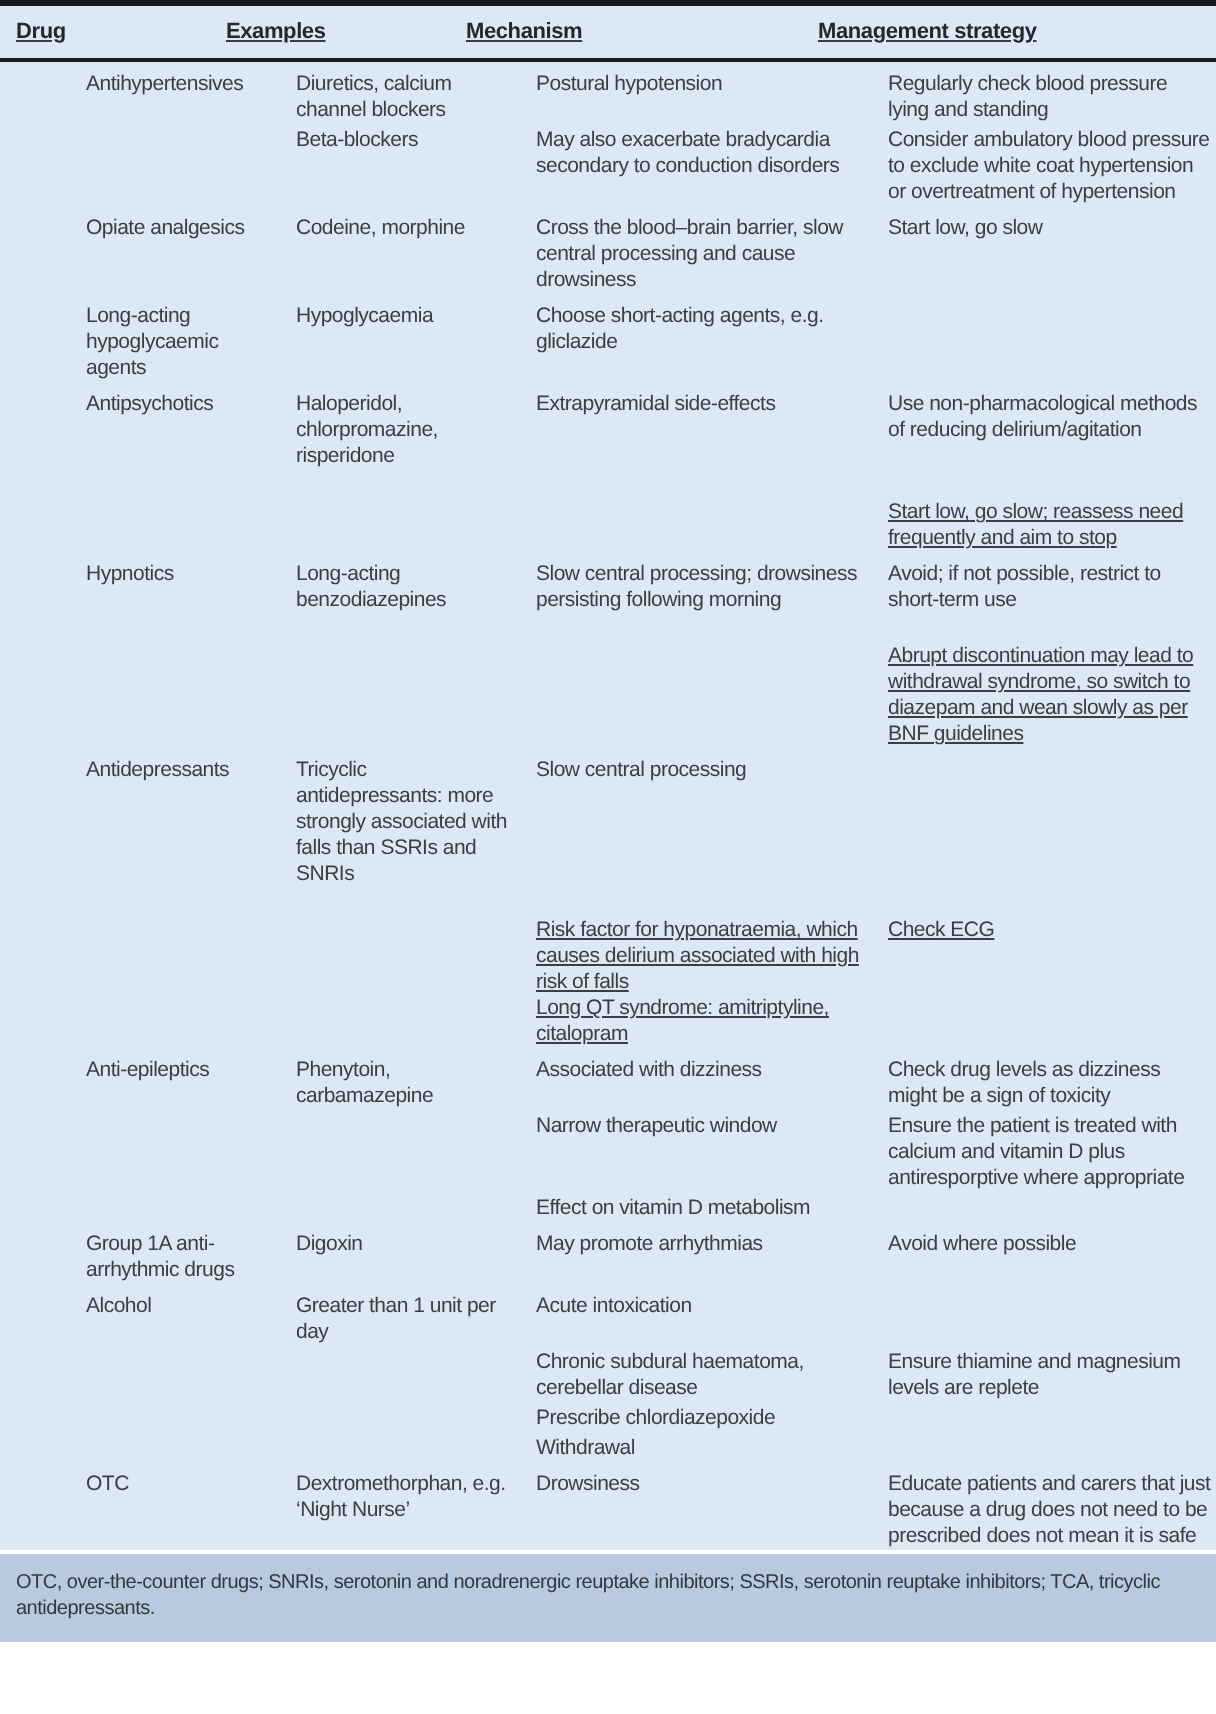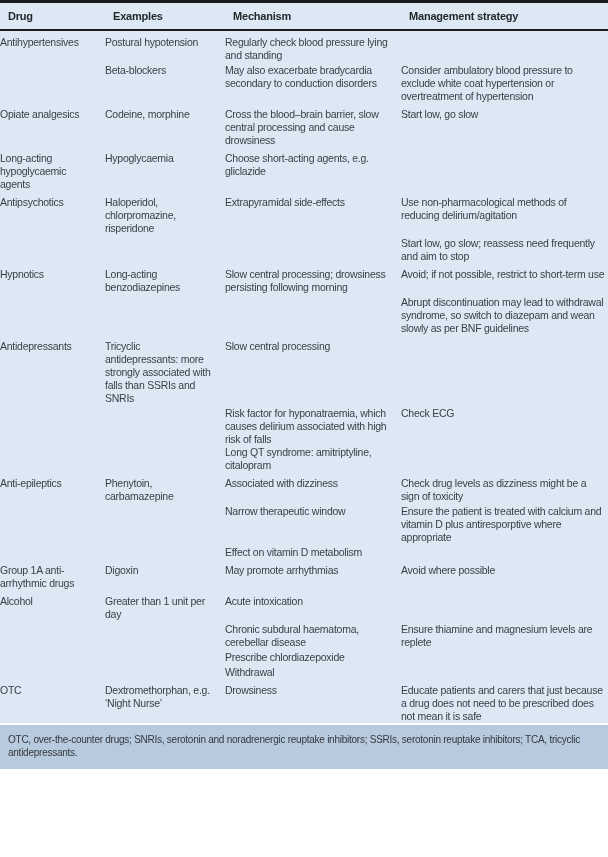--- a/index.html
+++ b/index.html
@@ -21,32 +21,32 @@
     letter-spacing:-0.25px;
   }
   .top-rule{height:3px;background:var(--rule);}
   .header-rule{height:2px;background:var(--rule);}
   .grid{
     display:grid;
     grid-template-columns:105px 120px 176px 1fr;
     padding-left:8px;
     padding-right:6px;
   }
-  .hrow{padding-top:7px;padding-bottom:6px;}
+  .hrow{padding-top:7px;padding-bottom:6px;text-decoration:underline;}
   .hcell{
     font-weight:bold;
     font-size:11px;
     color:var(--header-text);
     letter-spacing:-0.2px;
     padding-right:8px;
   }
   .brow{padding-top:5px;padding-bottom:0;}
-  .band{display:grid;grid-template-columns:105px 120px 176px 1fr;}
+  .band{display:grid;grid-template-columns:105px 120px 176px 1fr;padding-left:43px;}
   .band + .band{margin-top:2px;}
-  .band.gapped{margin-top:2px;}
+  .band.gapped{margin-top:15px;text-decoration:underline;}
   .cell{padding-right:10px;}
   .cell.c3{padding-right:2px;}
   .para{margin:0;}
   .footnote{
     background:var(--footer-bg);
     border-top:2px solid #ffffff;
     padding:8px 0 10px 8px;
     font-size:10px;
     line-height:13px;
     letter-spacing:-0.25px;
@@ -67,20 +67,23 @@
   </div>
 
   <div class="header-rule"></div>
 
   <div id="table-body">
       <div class="brow">
         <div class="band">
           <div class="cell c0">
             <div class="para">Antihypertensives</div>
           </div>
+          <div class="cell c1">
+            <div class="para">Diuretics, calcium channel blockers</div>
+          </div>
           <div class="cell c2">
             <div class="para">Postural hypotension</div>
           </div>
           <div class="cell c3">
             <div class="para">Regularly check blood pressure lying and standing</div>
           </div>
         </div>
         <div class="band">
           <div class="cell c0"></div>
           <div class="cell c1">

